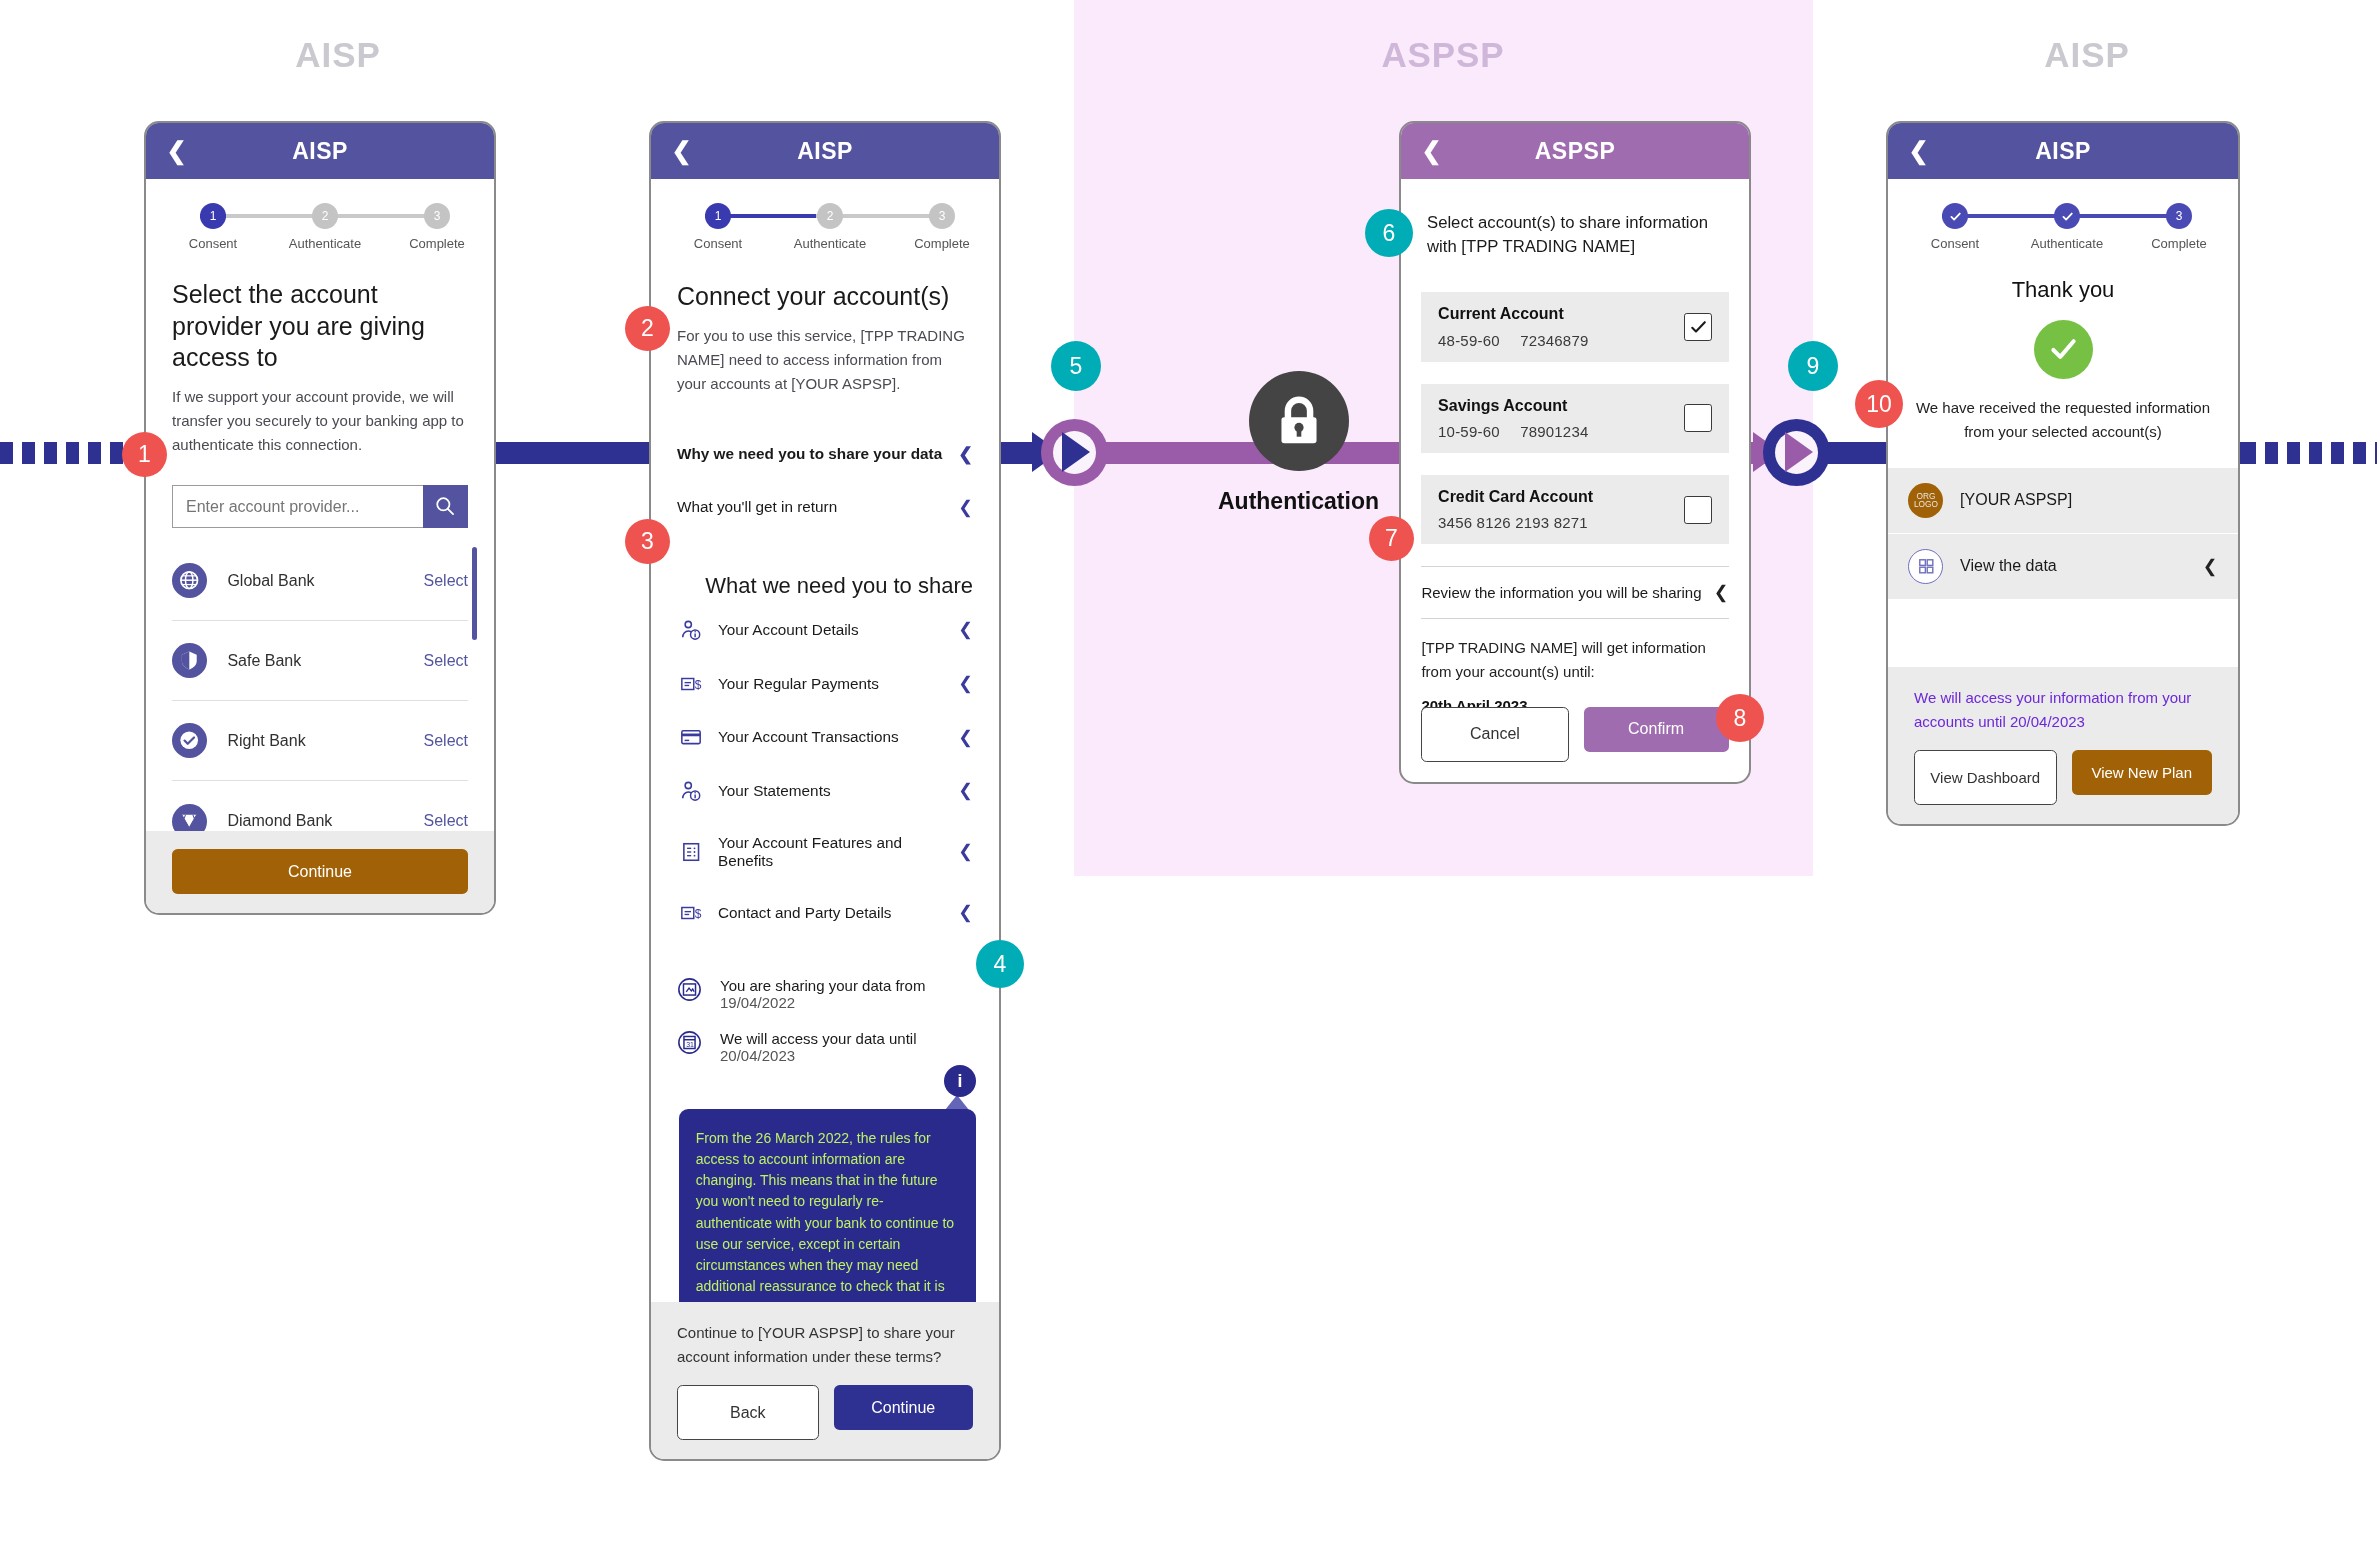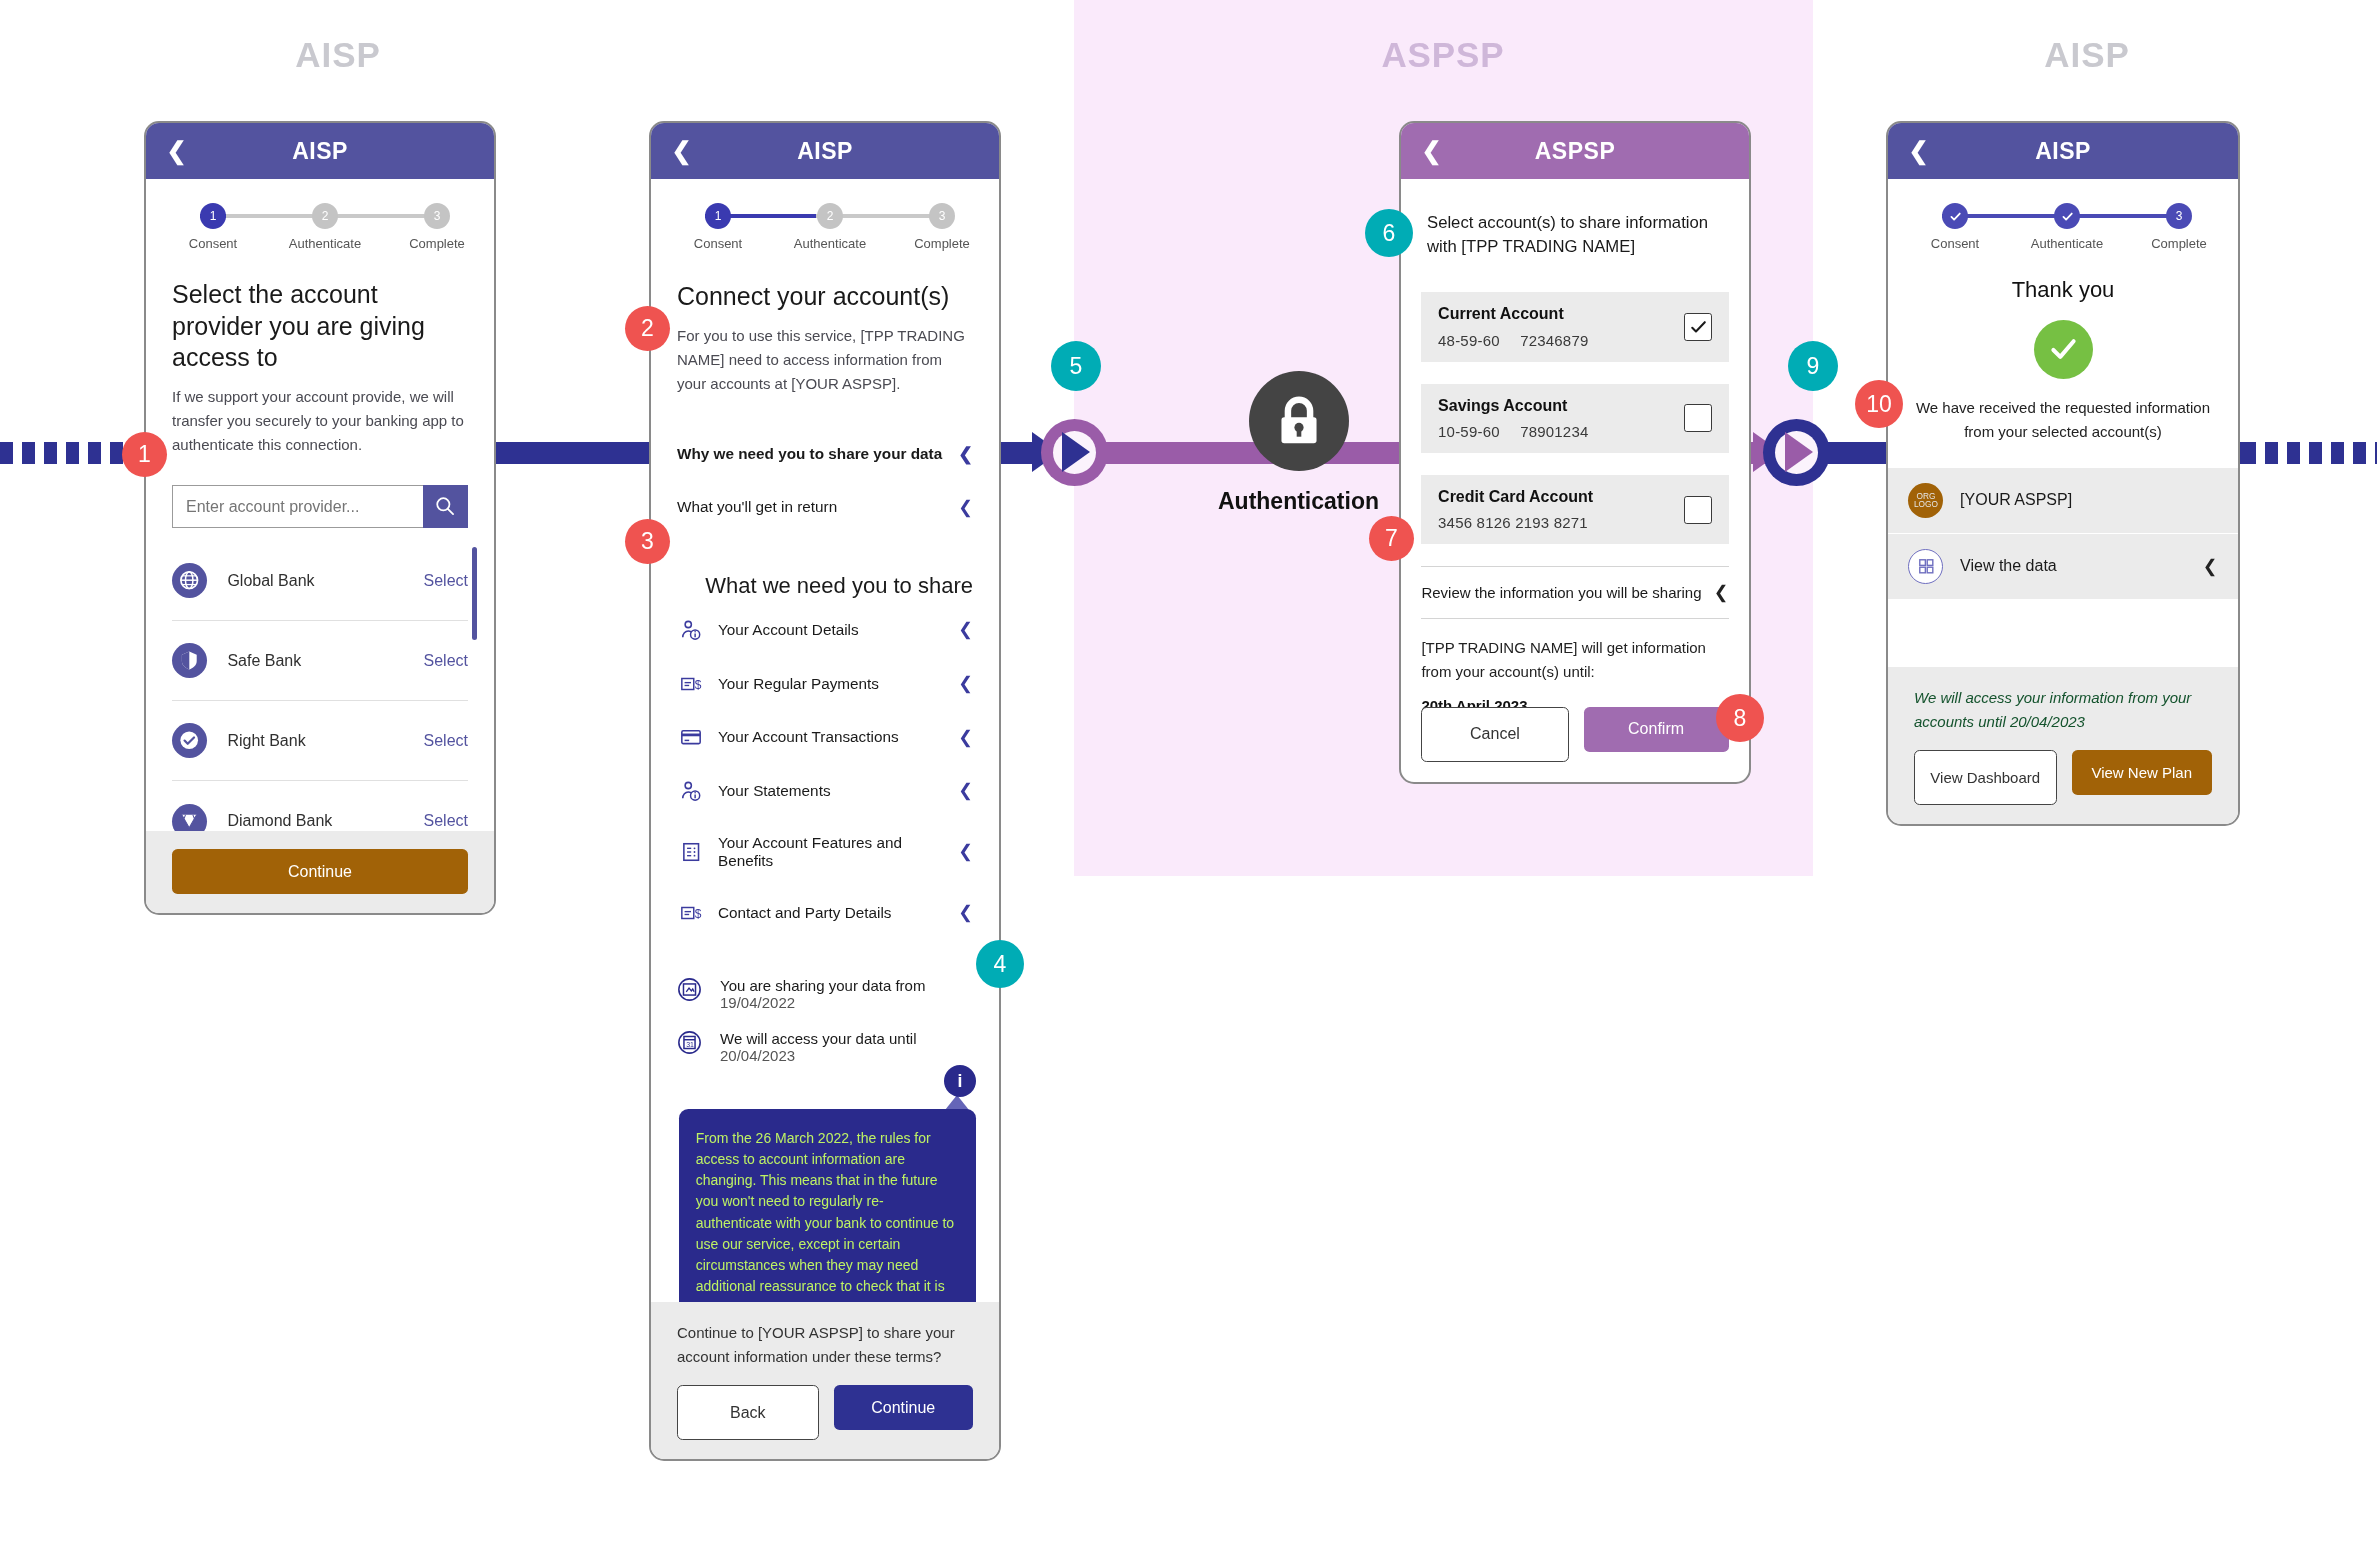--- a/index.html
+++ b/index.html
@@ -636,21 +636,21 @@
             <rect x="3" y="11" width="6" height="6" fill="none" stroke="#6f6fc0" stroke-width="1.5"></rect>
             <rect x="11" y="11" width="6" height="6" fill="none" stroke="#6f6fc0" stroke-width="1.5"></rect>
           </svg>
         </span>
         <span class="org-label">View the data</span>
         <span style="margin-left:auto;color:#222;font-size:17.6px;">❮</span>
       </div>
     </div>
 
     <div class="footer">
-      <div class="body" style="color:#14532d;font-style:italic;">We will access your information from your accounts until 20/04/2023</div>
+      <div class="body" style="color:#6d28d9;">We will access your information from your accounts until 20/04/2023</div>
       <div style="display:flex;gap:15px;margin-top:16.7px;">
         <button class="btn btn-ghost" style="flex:1;font-size:15px;">View Dashboard</button>
         <button class="btn btn-primary-aisp" style="flex:1;font-size:15px;">View New Plan</button>
       </div>
     </div>
   </div>
 
   <div class="badge red" style="left:122px;top:432px;width:45px;height:45px;">1</div>
   <div class="badge red" style="left:625px;top:306px;width:45px;height:45px;">2</div>
   <div class="badge red" style="left:625px;top:519px;width:45px;height:45px;">3</div>

